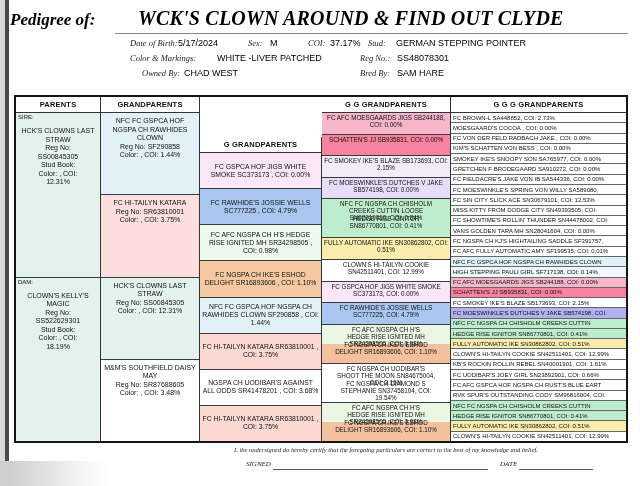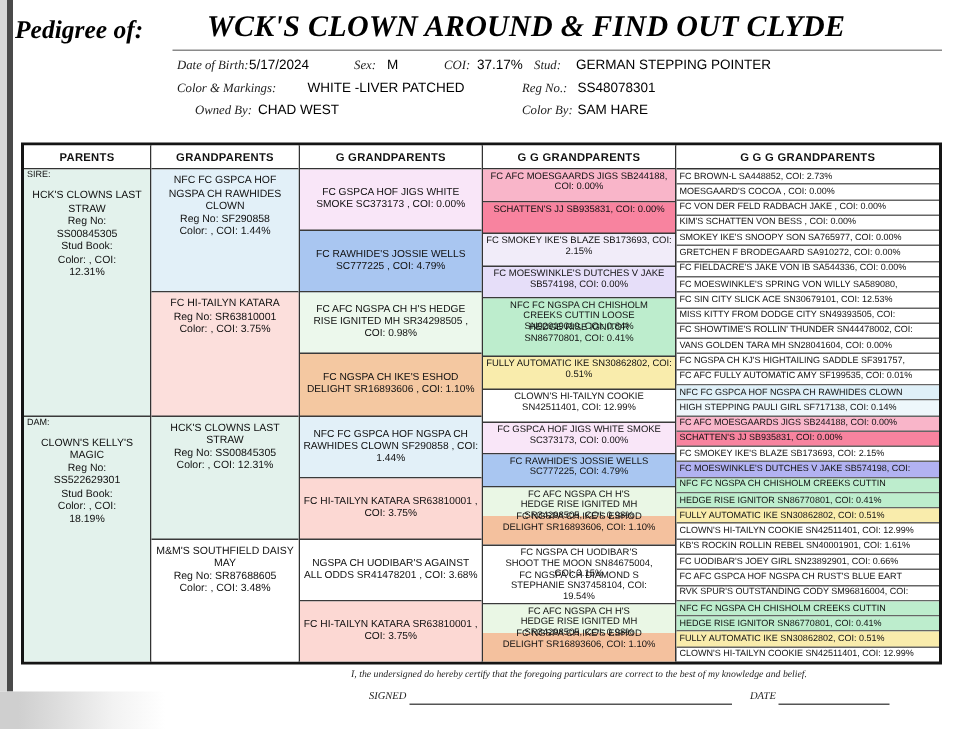--- a/index.html
+++ b/index.html
@@ -12,31 +12,31 @@
   .edge-bottom { position:absolute; left:0; top:461px; width:110px; height:25px;
     background:linear-gradient(to right,#cfcfcf 0 12px,#dedede 40px,#f2f2f2 75px,#ffffff 100%); }
 
   
   .pedigree-of { position:absolute; left:10px; top:10px; font:italic bold 17px "Liberation Serif", serif; color:#000; }
   .dog-title { position:absolute; left:138px; top:7px; width:372px; text-align:center;
     font:italic bold 20px "Liberation Serif", serif; color:#000; letter-spacing:.2px; white-space:nowrap; }
   .title-line { position:absolute; left:115px; top:33px; width:513px; border-top:1px solid #8a8a8a; }
 
   .info { position:absolute; left:118px; top:38px; width:440px; }
-  .irow { position:relative; height:15px; }
+  .irow { position:relative; height:15px;margin-left:12px; }
   .irow span { position:absolute; top:0; white-space:nowrap; }
   .lbl { font:italic 8.5px "Liberation Serif", serif; color:#222; }
   .val { font:400 9px "Liberation Sans", sans-serif; color:#000; }
 
   
   .ptable { position:absolute; left:14px; top:95px; width:614px; height:348px;
     border:2px solid #151515; display:flex; background:#fff; box-sizing:border-box; }
   .pcol { display:flex; flex-direction:column; box-sizing:border-box; border-right:1px solid #333; min-width:0; }
   .pcol:last-child { border-right:none; }
-  .w1 { width:85px; } .w2 { width:99px;justify-content:flex-end; } .w3 { width:122px; } .w4 { width:129px; } .w5 { flex:1;text-align:center; }
+  .w1 { width:85px; } .w2 { width:99px;justify-content:flex-end; } .w3 { width:122px;margin-top:40px; } .w4 { width:129px; } .w5 { flex:1;text-align:center; }
   .phead { flex:0 0 15px; border-bottom:1px solid #333; display:flex; align-items:center; justify-content:center;
     font-size:7.5px; font-weight:bold; letter-spacing:.2px; background:#fff; white-space:nowrap; }
   .pbody { flex:1 1 auto; display:flex; flex-direction:column; min-height:0; }
 
   .cell { position:relative; flex:1 1 0; border-bottom:1px solid #3a3a3a; box-sizing:border-box;
     display:flex; flex-direction:column; align-items:center; text-align:center; overflow:hidden; padding:2px 2px; min-height:0; }
   .cell:last-child { border-bottom:none; }
   .line { width:100%; }
   .c1 { font-size:7px; line-height:8.5px; padding-top:14px; justify-content:flex-start; }
   .c2 { font-size:7px; line-height:8.5px; padding-top:4px; justify-content:flex-start; }
@@ -81,21 +81,21 @@
     </div>
     <div class="irow">
       <span class="lbl" style="left:0">Color &amp; Markings:</span>
       <span class="val" style="left:87px">WHITE -LIVER PATCHED</span>
       <span class="lbl" style="left:230px">Reg No.:</span>
       <span class="val" style="left:267px">SS48078301</span>
     </div>
     <div class="irow">
       <span class="lbl" style="left:12px">Owned By:</span>
       <span class="val" style="left:54px">CHAD WEST</span>
-      <span class="lbl" style="left:230px">Color By:</span>
+      <span class="lbl" style="left:230px">Bred By:</span>
       <span class="val" style="left:267px">SAM HARE</span>
     </div>
   </div>
 
   <div class="ptable">
     <div class="pcol w1">
       <div class="phead">PARENTS</div>
       <div class="pbody">
           <div class="cell c1" style="background: rgb(227, 242, 236);">
             <div class="ptag">SIRE:</div>

